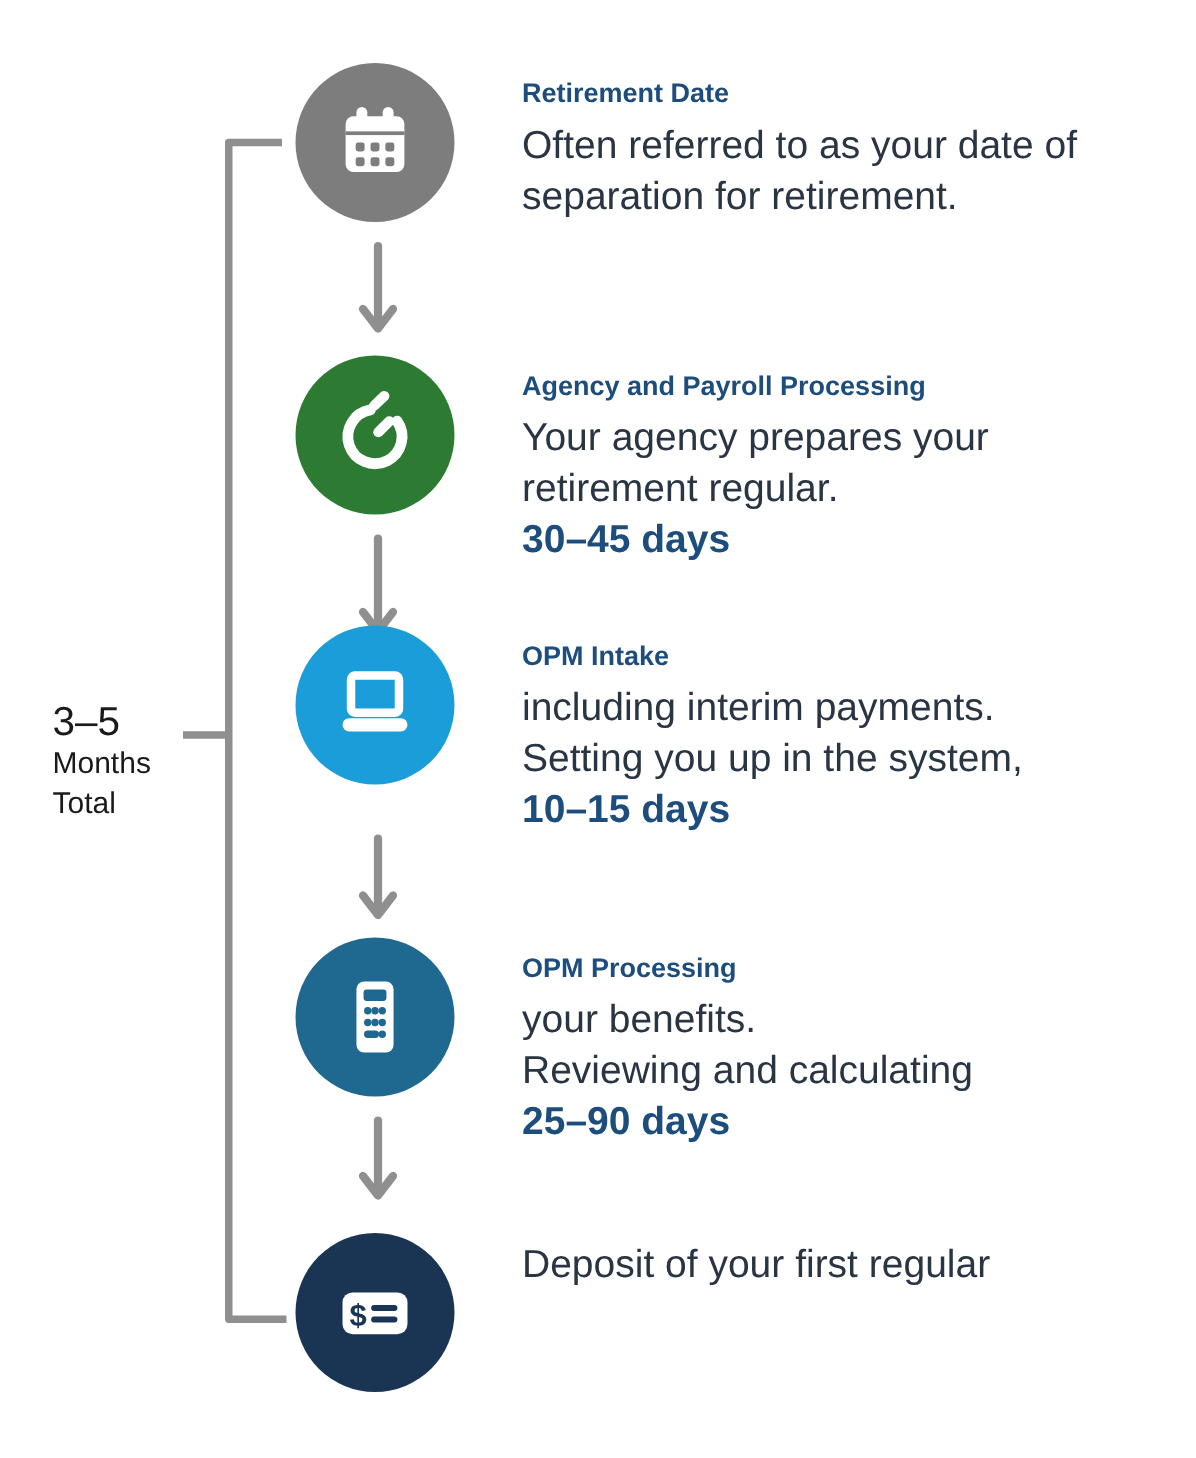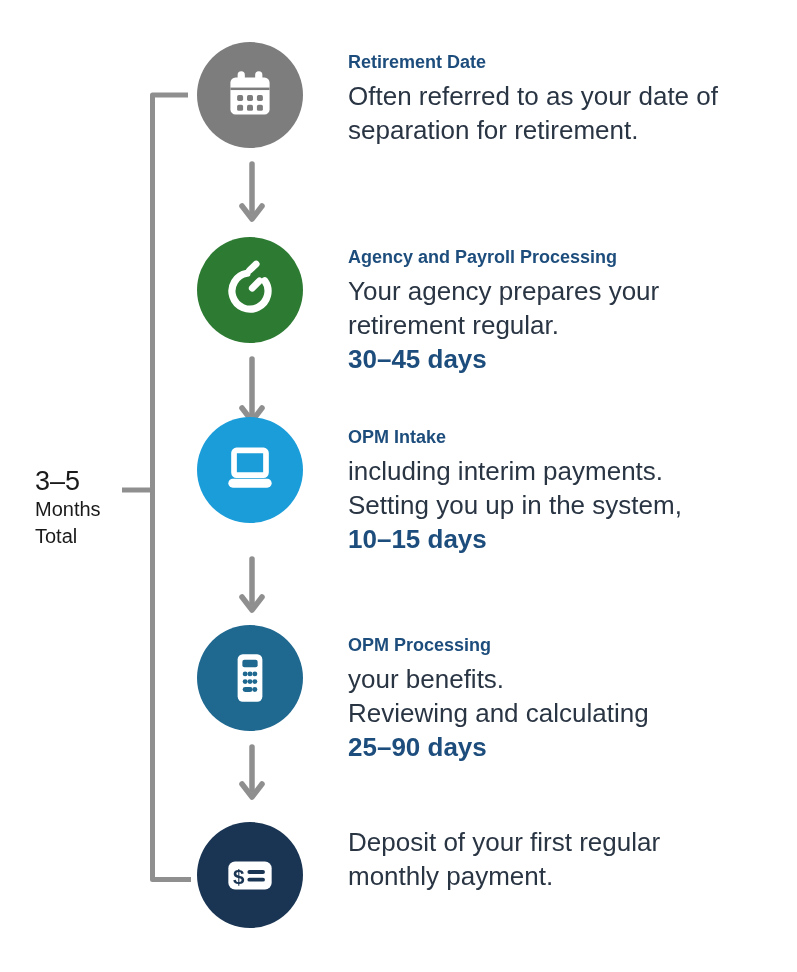--- a/index.html
+++ b/index.html
@@ -151,17 +151,16 @@
     <div class="circle" style="background: rgb(26, 53, 83); --icon-c: #1a3553;">
       <svg viewBox="0 0 64 64">
         <rect x="11" y="19" width="42" height="27" rx="6.5" fill="#fff"></rect>
         <text x="15.5" y="40.5" font-family="Liberation Sans, sans-serif" font-size="20" font-weight="bold" fill="var(--icon-c,#1a3553)">$</text>
         <rect x="29.5" y="27.2" width="17" height="3.8" rx="1.9" fill="var(--icon-c,#1a3553)"></rect>
         <rect x="29.5" y="34.6" width="17" height="3.8" rx="1.9" fill="var(--icon-c,#1a3553)"></rect>
       </svg>
     </div>
     <div class="text">
       <div class="line">Deposit of your first regular</div>
-      <div class="line">monthly payment.</div>
     </div>
   </div>
 
 </div>
 
 </body></html>

